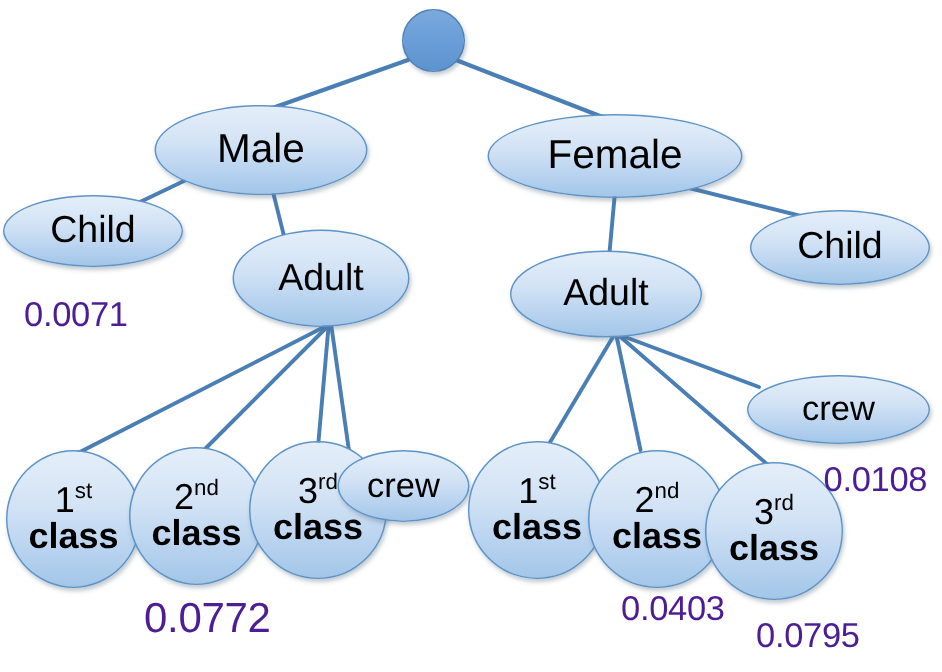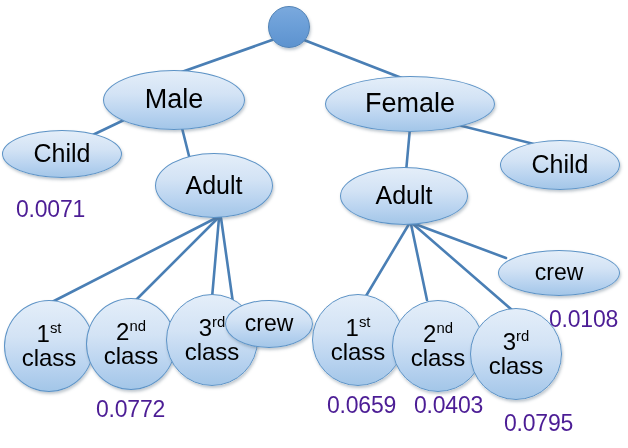--- a/index.html
+++ b/index.html
@@ -25,21 +25,21 @@
     text-align:center;
     color:#000000;
     line-height:1.02;
   }
   .node.root{
     background:linear-gradient(to bottom, #7aa9dd 0%, #6c9fd8 45%, #5d93cf 100%);
     border-color:#4f81b5;
   }
   .node .lbl{display:block;}
   .node .lbl sup{font-size:0.62em;vertical-align:super;line-height:0;}
-  .node .lbl .l2{display:block;}
+  .node .lbl .l2{display:block;font-weight:bold;}
 
   .prob{
     position:absolute;
     color:#4c1d95;
     white-space:nowrap;
     letter-spacing:-0.2px;
   }
 </style>
 </head>
 <body>
@@ -103,40 +103,39 @@
       <span class="l2">class</span>
     </span>
   </div>
 
   <div class="node" style="left:86px;top:298px;width:90px;height:92px;font-size:24px;">
     <span class="lbl">
       <span>2</span><sup>nd</sup>
       <span class="l2">class</span>
     </span>
   </div>
-  <div class="prob" style="left:96px;top:396px;font-size:23px;">0.0772</div>
+  <div class="prob" style="left:96px;top:396px;font-size:28px;">0.0772</div>
 
   <div class="node" style="left:166px;top:294px;width:92px;height:92px;font-size:24px;">
     <span class="lbl">
       <span>3</span><sup>rd</sup>
       <span class="l2">class</span>
     </span>
   </div>
 
   <div class="node" style="left:225px;top:300px;width:88px;height:48px;font-size:23px;">
     <span class="lbl">crew</span>
   </div>
 
   <div class="node" style="left:312px;top:294px;width:92px;height:92px;font-size:24px;">
     <span class="lbl">
       <span>1</span><sup>st</sup>
       <span class="l2">class</span>
     </span>
   </div>
-  <div class="prob" style="left:327px;top:392px;font-size:23px;">0.0659</div>
 
   <div class="node" style="left:392px;top:300px;width:92px;height:92px;font-size:24px;">
     <span class="lbl">
       <span>2</span><sup>nd</sup>
       <span class="l2">class</span>
     </span>
   </div>
   <div class="prob" style="left:414px;top:392px;font-size:23px;">0.0403</div>
 
   <div class="node" style="left:470px;top:308px;width:92px;height:92px;font-size:24px;">

